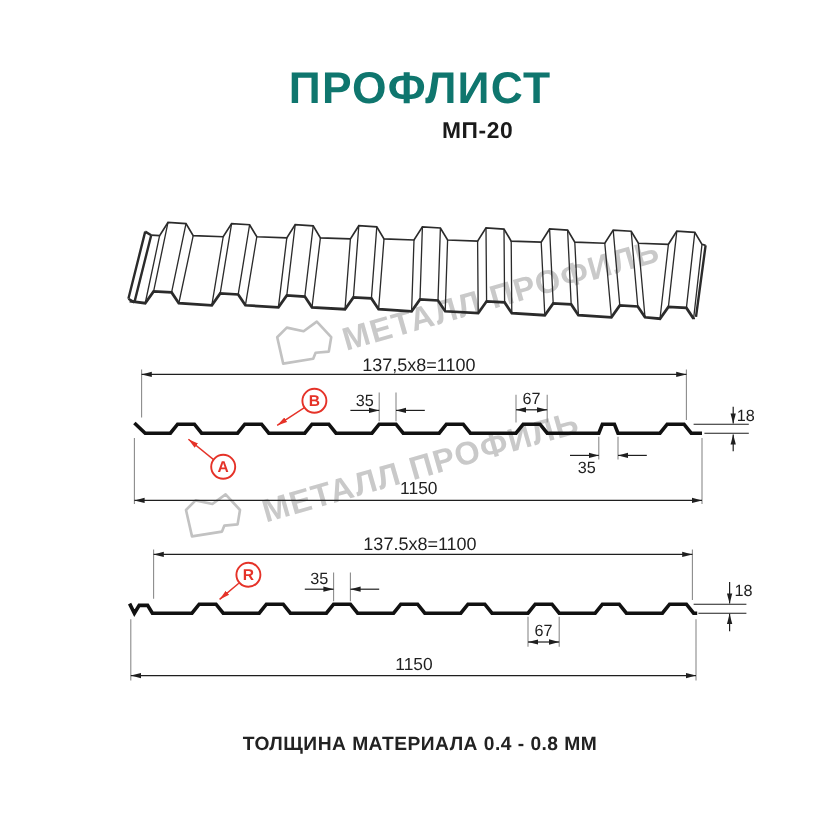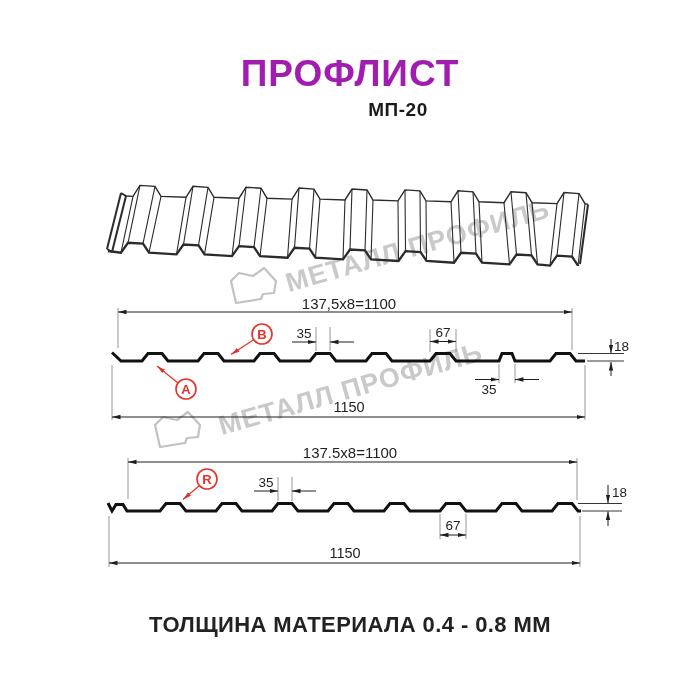--- a/index.html
+++ b/index.html
@@ -1,23 +1,23 @@
 <!DOCTYPE html>
 <html><head>
 <meta charset="utf-8">
 <style>
   html,body{margin:0;padding:0;background:#ffffff;}
   #stage{position:relative;width:700px;height:700px;background:#fff;overflow:hidden;
          font-family:"Liberation Sans",sans-serif;}
   .title{position:absolute;top:53px;left:0;width:700px;text-align:center;
-         font-size:37px;font-weight:800;letter-spacing:1px;color:#a21caf;}
+         font-size:37px;font-weight:800;letter-spacing:1px;color:#0f766e;}
   .subtitle{position:absolute;top:99px;left:0;width:700px;text-align:center;
          font-size:19px;font-weight:700;letter-spacing:0.5px;color:#1a1a1a;margin-left:48px;}
   .footer{position:absolute;top:612px;left:0;width:700px;text-align:center;
-         font-size:22px;font-weight:600;letter-spacing:0.4px;color:#222;}
+         font-size:16px;font-weight:600;letter-spacing:0.4px;color:#222;}
   .wm{position:absolute;font-weight:bold;font-size:27px;color:#c9c9c9;
       letter-spacing:1px;white-space:nowrap;transform:rotate(-16deg);z-index:0;}
   #wm1{left:281px;top:231px;}
   #wm2{left:214px;top:374px;}
   svg#draw{position:absolute;left:0;top:0;z-index:1;}
   .prof{fill:none;stroke:#111;stroke-width:3;stroke-linejoin:miter;}
   .sheet{fill:none;stroke:#2b2b2b;}
   .ext{stroke:#8a8a8a;stroke-width:0.9;fill:none;}
   .dim{stroke:#1f1f1f;stroke-width:1;fill:none;}
   .ref{stroke:#1f1f1f;stroke-width:0.9;fill:none;}

